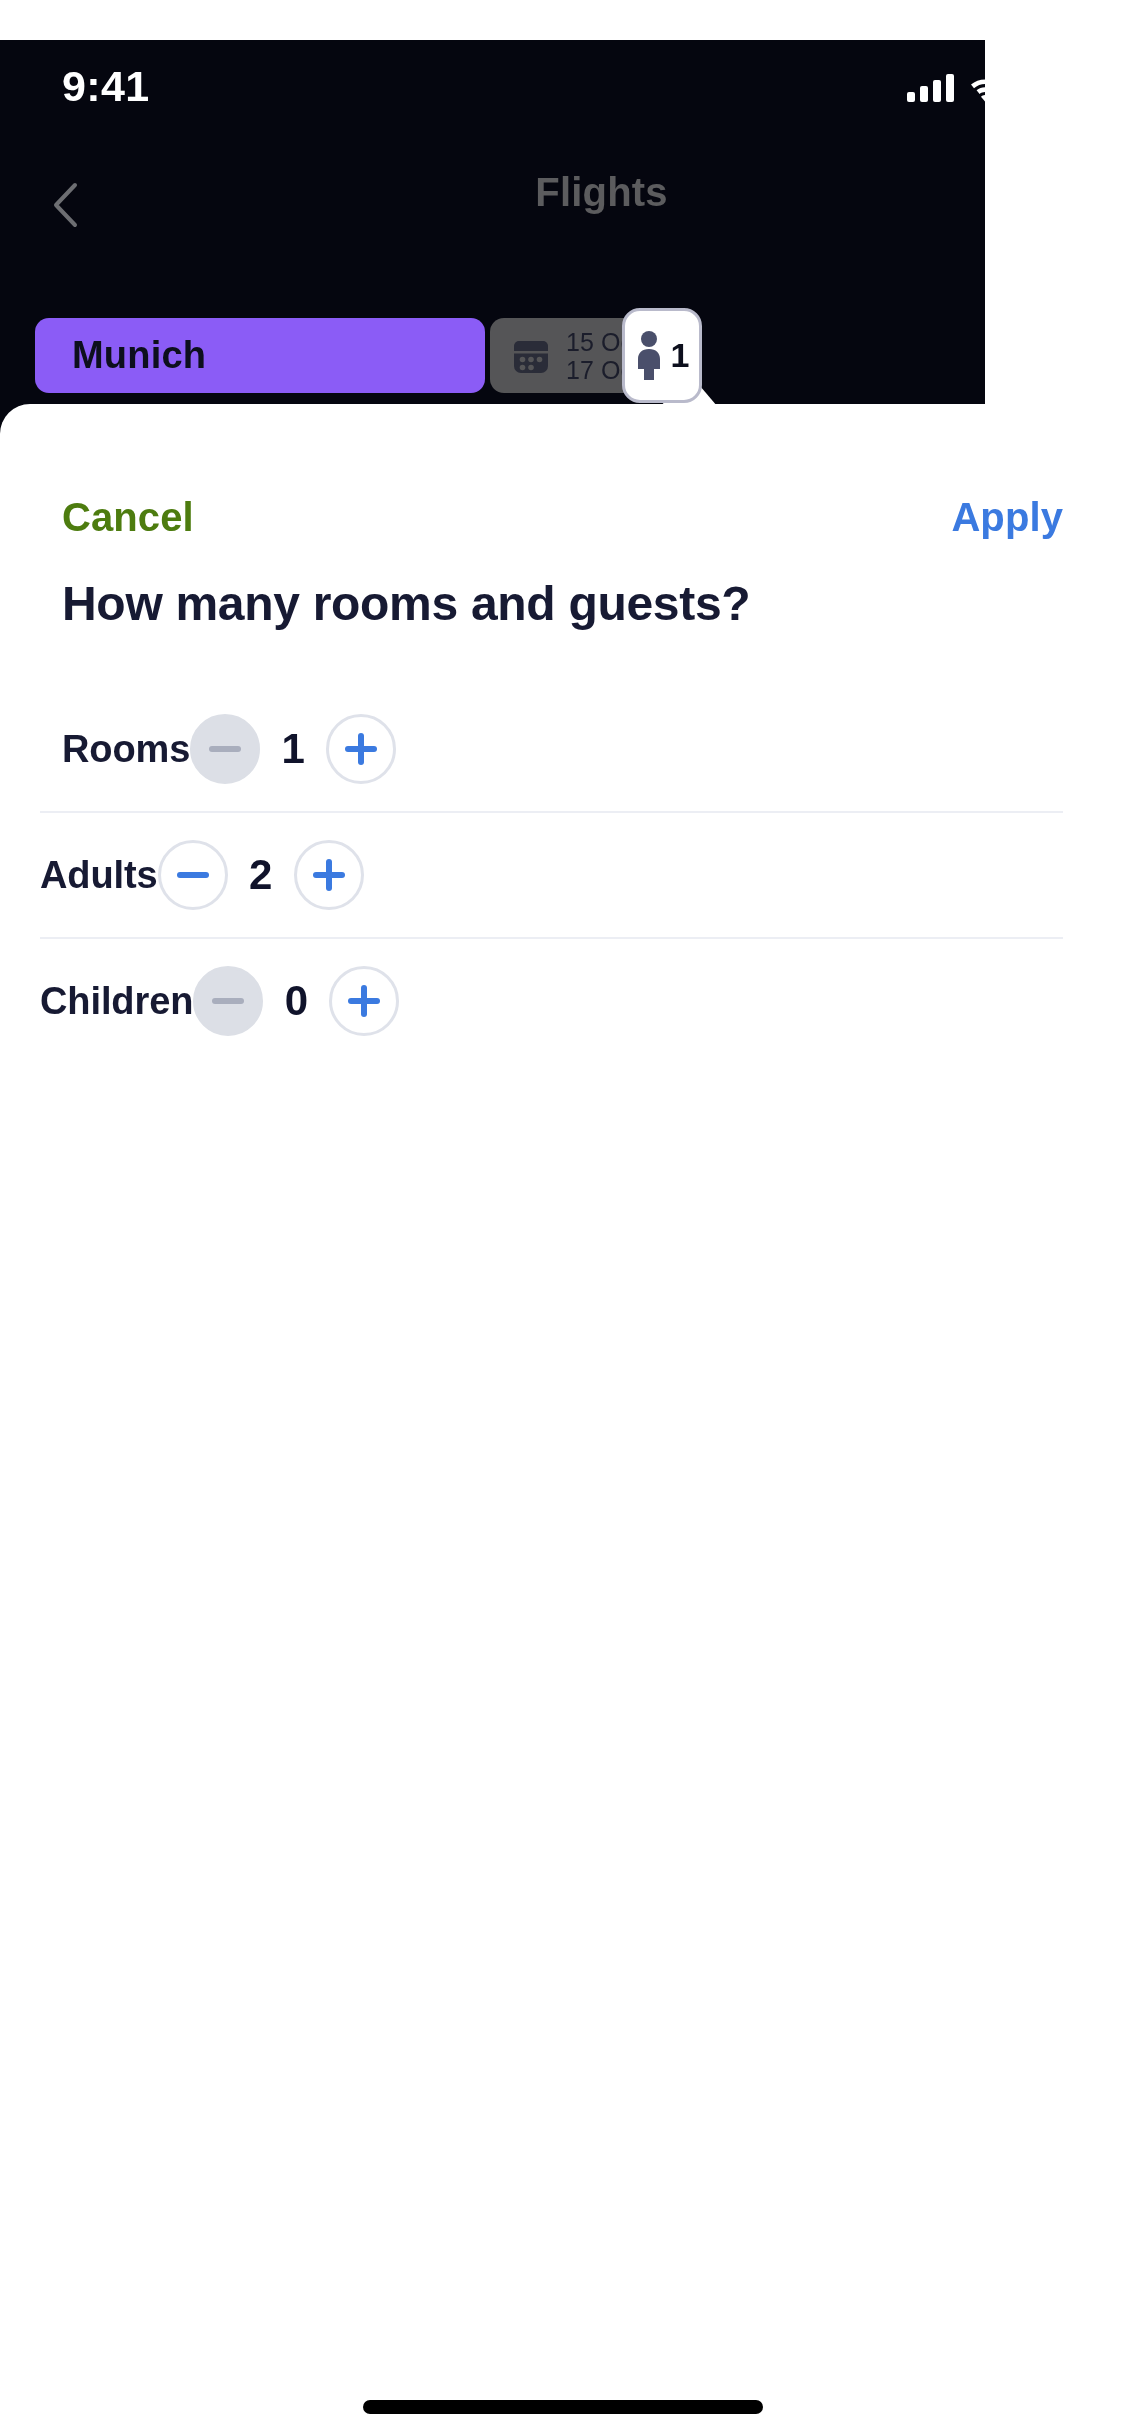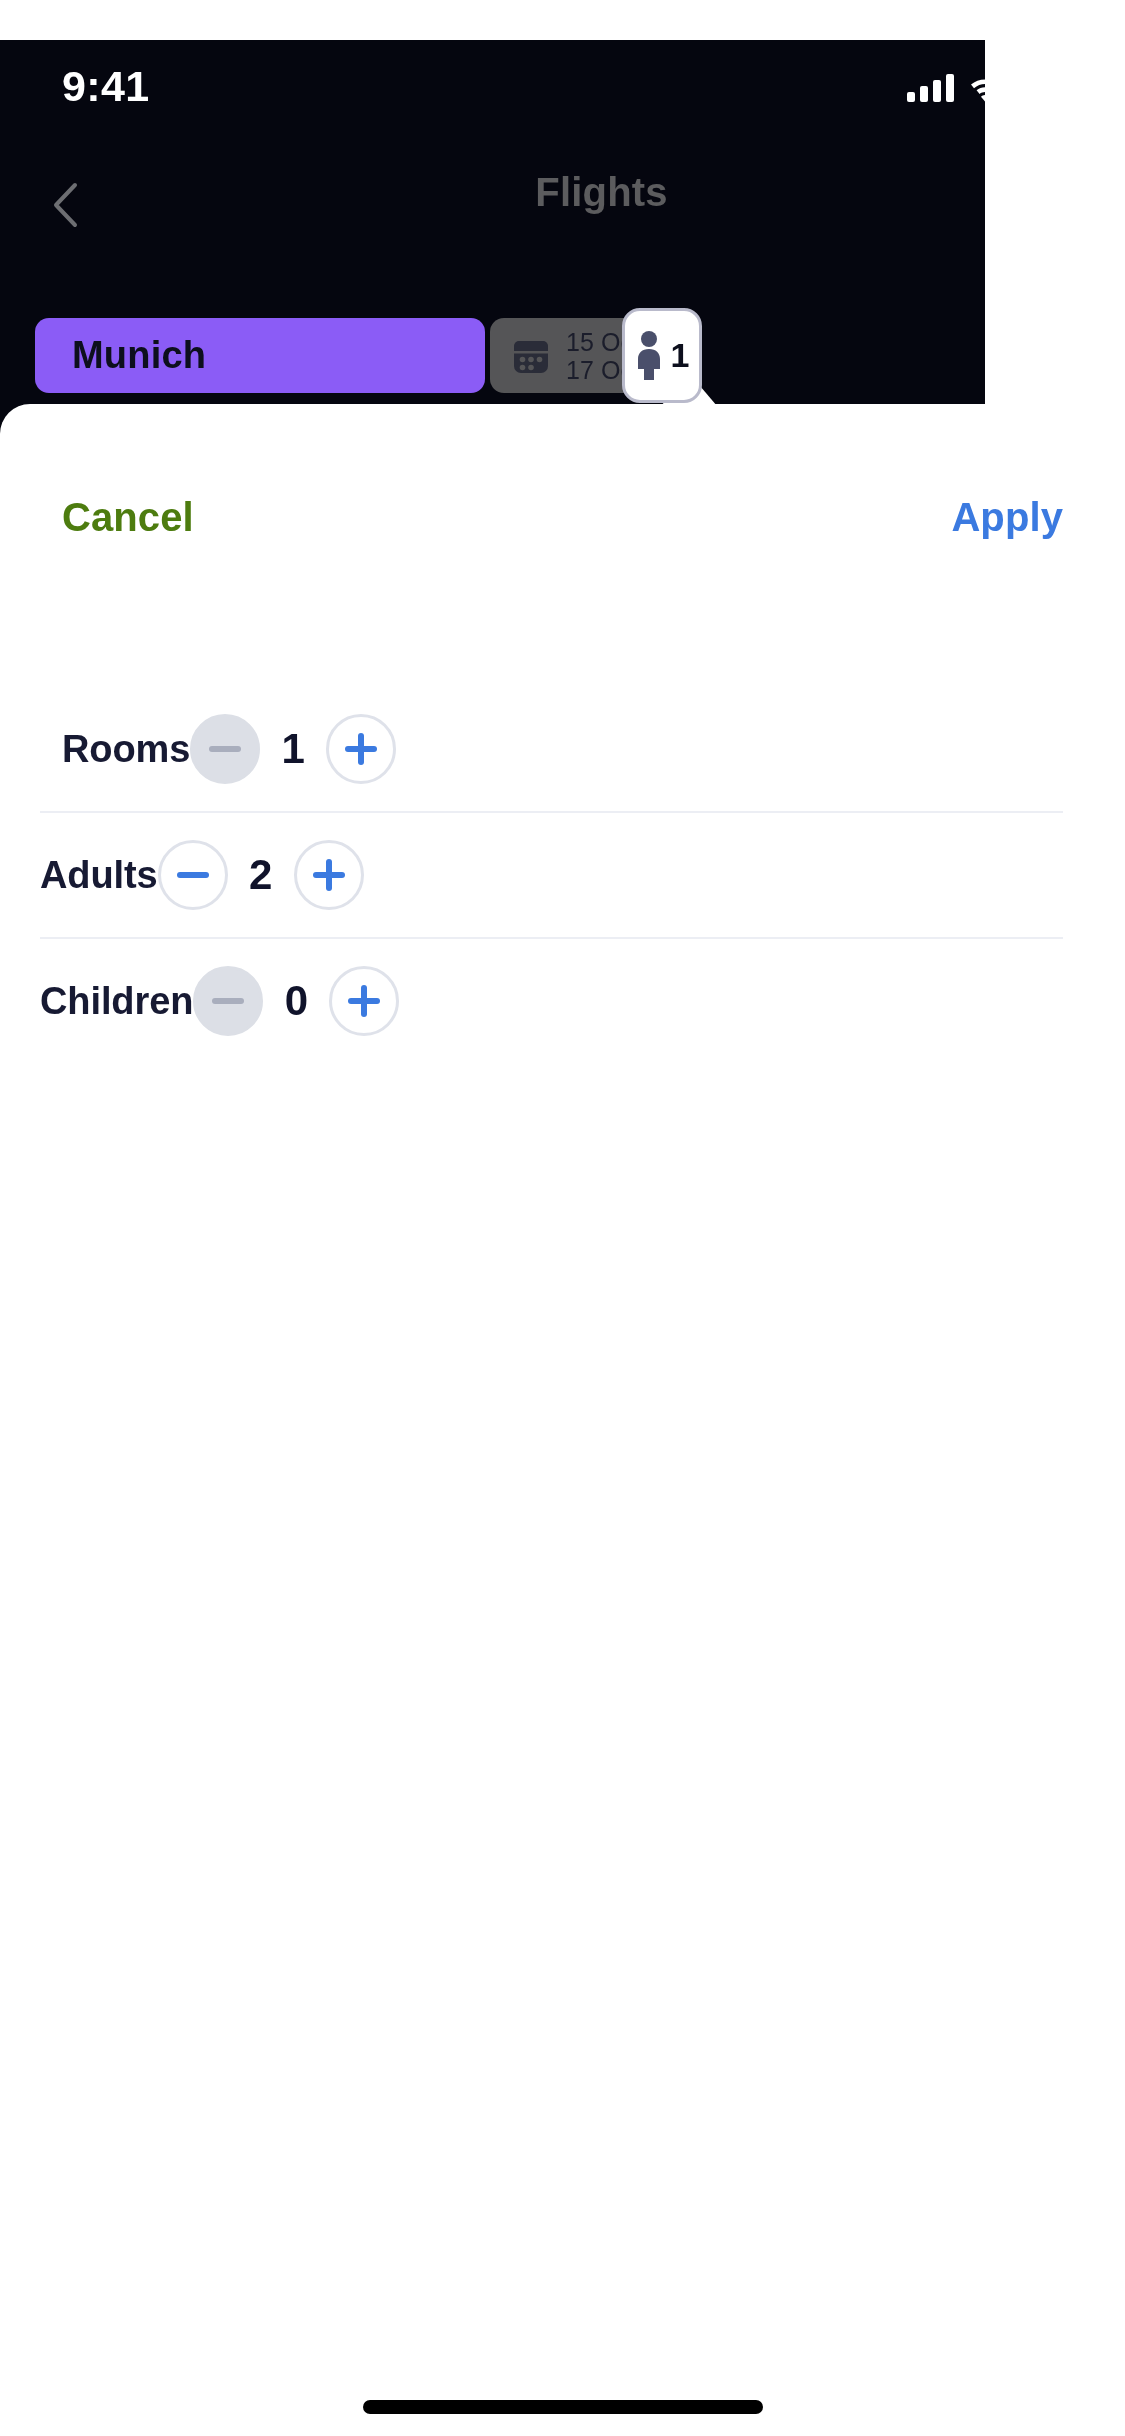--- a/index.html
+++ b/index.html
@@ -428,20 +428,21 @@
 
   <div class="sheet-notch"></div>
 
   <div class="sheet">
 
     <div class="sheet-actions">
       <span class="action-link" style="color:#4d7c0f">Cancel</span>
       <span class="action-link" style="color:#3b7ae0">Apply</span>
     </div>
 
+    <div class="sheet-title">How many rooms and guests?</div>
 
     <div class="rows">
 
       <div class="row">
         <span class="row-label">Rooms</span>
         <div class="stepper">
           <div class="step-btn disabled">
             <span class="glyph-h"></span>
           </div>
           <span class="step-value">1</span>

